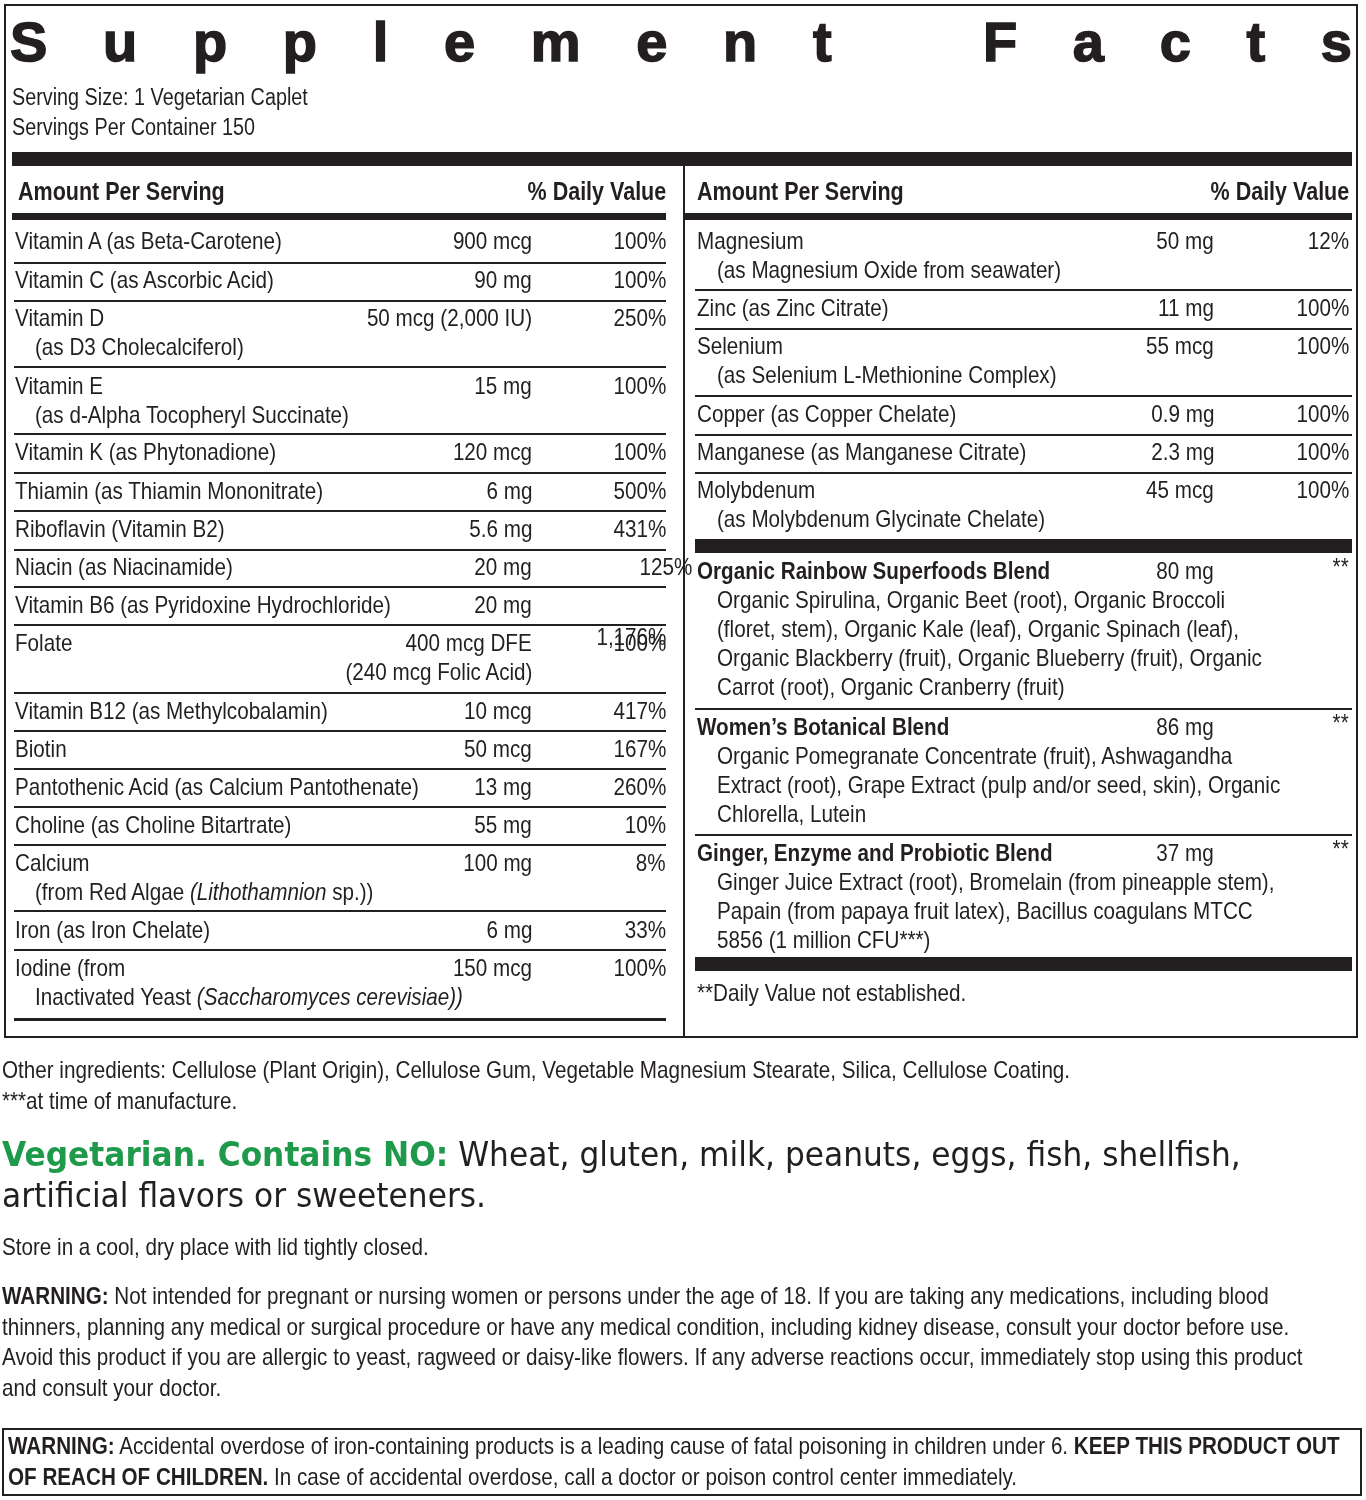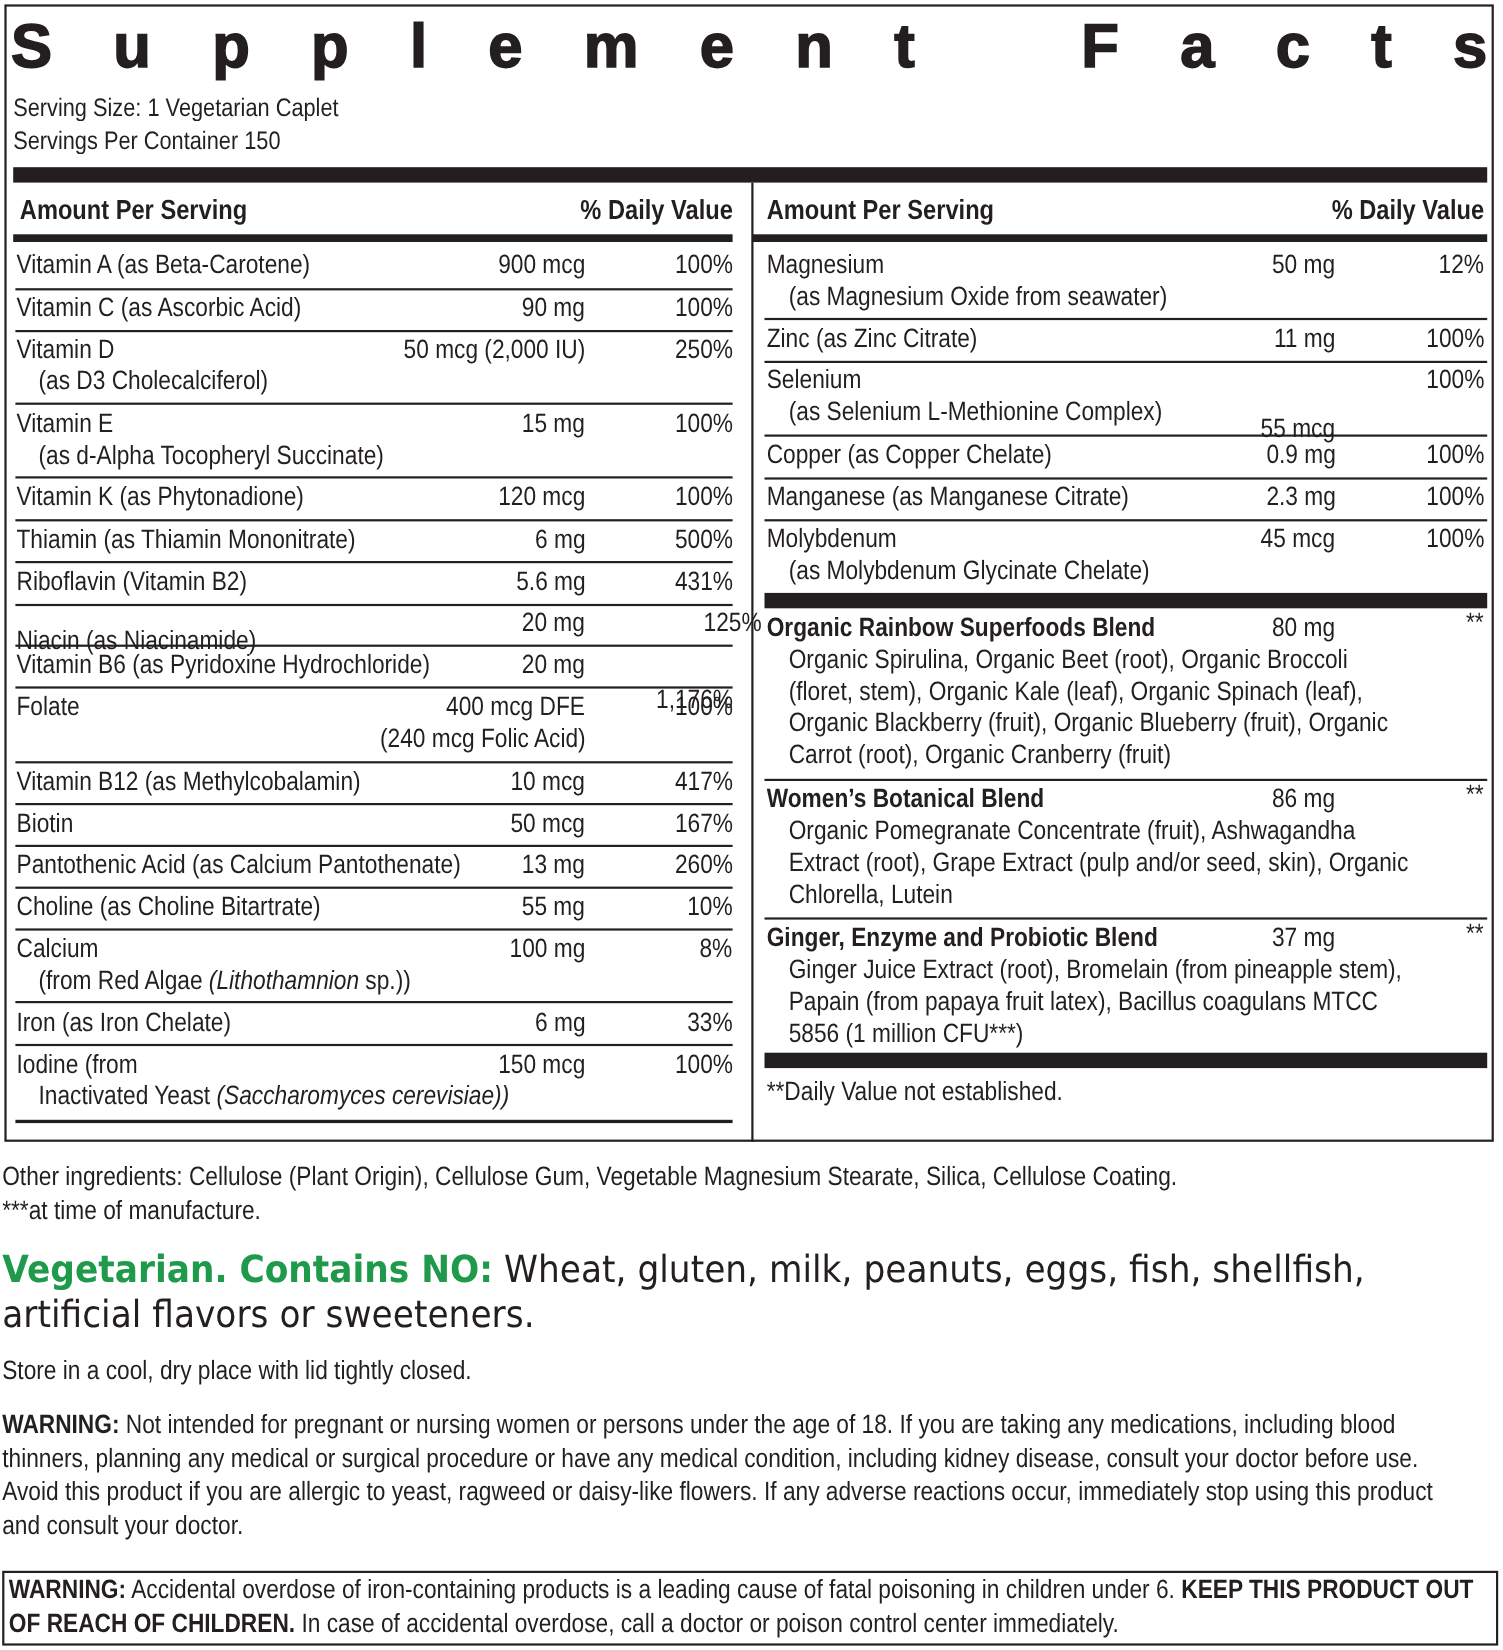--- a/index.html
+++ b/index.html
@@ -98,21 +98,21 @@
     <div class="row r" style="right: 700px; top: 437px;"><span class="inner">100%</span></div>
     <div class="hline" style="left: 14px; width: 652px; top: 472px;"></div>
     <div class="row" style="left: 15px; top: 476px;"><span class="inner">Thiamin (as Thiamin Mononitrate)</span></div>
     <div class="row r" style="right: 834px; top: 476px;"><span class="inner">6 mg</span></div>
     <div class="row r" style="right: 700px; top: 476px;"><span class="inner">500%</span></div>
     <div class="hline" style="left: 14px; width: 652px; top: 510px;"></div>
     <div class="row" style="left: 15px; top: 514px;"><span class="inner">Riboflavin (Vitamin B2)</span></div>
     <div class="row r" style="right: 834px; top: 514px;"><span class="inner">5.6 mg</span></div>
     <div class="row r" style="right: 700px; top: 514px;"><span class="inner">431%</span></div>
     <div class="hline" style="left: 14px; width: 652px; top: 549px;"></div>
-    <div class="row" style="left: 15px; top: 568px; text-align: center;"><span class="inner">Niacin (as Niacinamide)</span></div>
+    <div class="row" style="left: 15px; top: 552px; text-align: center;"><span class="inner">Niacin (as Niacinamide)</span></div>
     <div class="row r" style="right: 834px; top: 552px;"><span class="inner">20 mg</span></div>
     <div class="row r" style="right: 674px; top: 552px;"><span class="inner">125%</span></div>
     <div class="hline" style="left: 14px; width: 652px; top: 586px;"></div>
     <div class="row" style="left: 15px; top: 590px;"><span class="inner">Vitamin B6 (as Pyridoxine Hydrochloride)</span></div>
     <div class="row r" style="right: 834px; top: 590px;"><span class="inner">20 mg</span></div>
     <div class="row r" style="right: 700px; top: 590px; margin-top: 32px;"><span class="inner">1,176%</span></div>
     <div class="hline" style="left: 14px; width: 652px; top: 624px;"></div>
     <div class="row" style="left: 15px; top: 628px;"><span class="inner">Folate</span></div>
     <div class="row r" style="right: 834px; top: 628px;"><span class="inner">400 mcg DFE</span></div>
     <div class="row r" style="right: 700px; top: 628px;"><span class="inner">100%</span></div>
@@ -153,21 +153,21 @@
     <div class="row" style="left: 697px; top: 226px;"><span class="inner">Magnesium</span></div>
     <div class="row r" style="right: 152px; top: 226px;"><span class="inner">50 mg</span></div>
     <div class="row r" style="right: 17px; top: 226px;"><span class="inner">12%</span></div>
     <div class="row" style="left: 717px; top: 255px;"><span class="inner">(as Magnesium Oxide from seawater)</span></div>
     <div class="hline" style="left: 695px; width: 657px; top: 289px;"></div>
     <div class="row" style="left: 697px; top: 293px;"><span class="inner">Zinc (as Zinc Citrate)</span></div>
     <div class="row r" style="right: 152px; top: 293px;"><span class="inner">11 mg</span></div>
     <div class="row r" style="right: 17px; top: 293px;"><span class="inner">100%</span></div>
     <div class="hline" style="left: 695px; width: 657px; top: 328px;"></div>
     <div class="row" style="left: 697px; top: 331px;"><span class="inner">Selenium</span></div>
-    <div class="row r" style="right: 152px; top: 331px; margin-top: 44px;"><span class="inner">55 mcg</span></div>
+    <div class="row r" style="right: 152px; top: 331px;"><span class="inner">55 mcg</span></div>
     <div class="row r" style="right: 17px; top: 331px;"><span class="inner">100%</span></div>
     <div class="row" style="left: 717px; top: 360px;"><span class="inner">(as Selenium L-Methionine Complex)</span></div>
     <div class="hline" style="left: 695px; width: 657px; top: 395px;"></div>
     <div class="row" style="left: 697px; top: 399px;"><span class="inner">Copper (as Copper Chelate)</span></div>
     <div class="row r" style="right: 152px; top: 399px;"><span class="inner">0.9 mg</span></div>
     <div class="row r" style="right: 17px; top: 399px;"><span class="inner">100%</span></div>
     <div class="hline" style="left: 695px; width: 657px; top: 434px;"></div>
     <div class="row" style="left: 697px; top: 437px;"><span class="inner">Manganese (as Manganese Citrate)</span></div>
     <div class="row r" style="right: 152px; top: 437px;"><span class="inner">2.3 mg</span></div>
     <div class="row r" style="right: 17px; top: 437px;"><span class="inner">100%</span></div>

